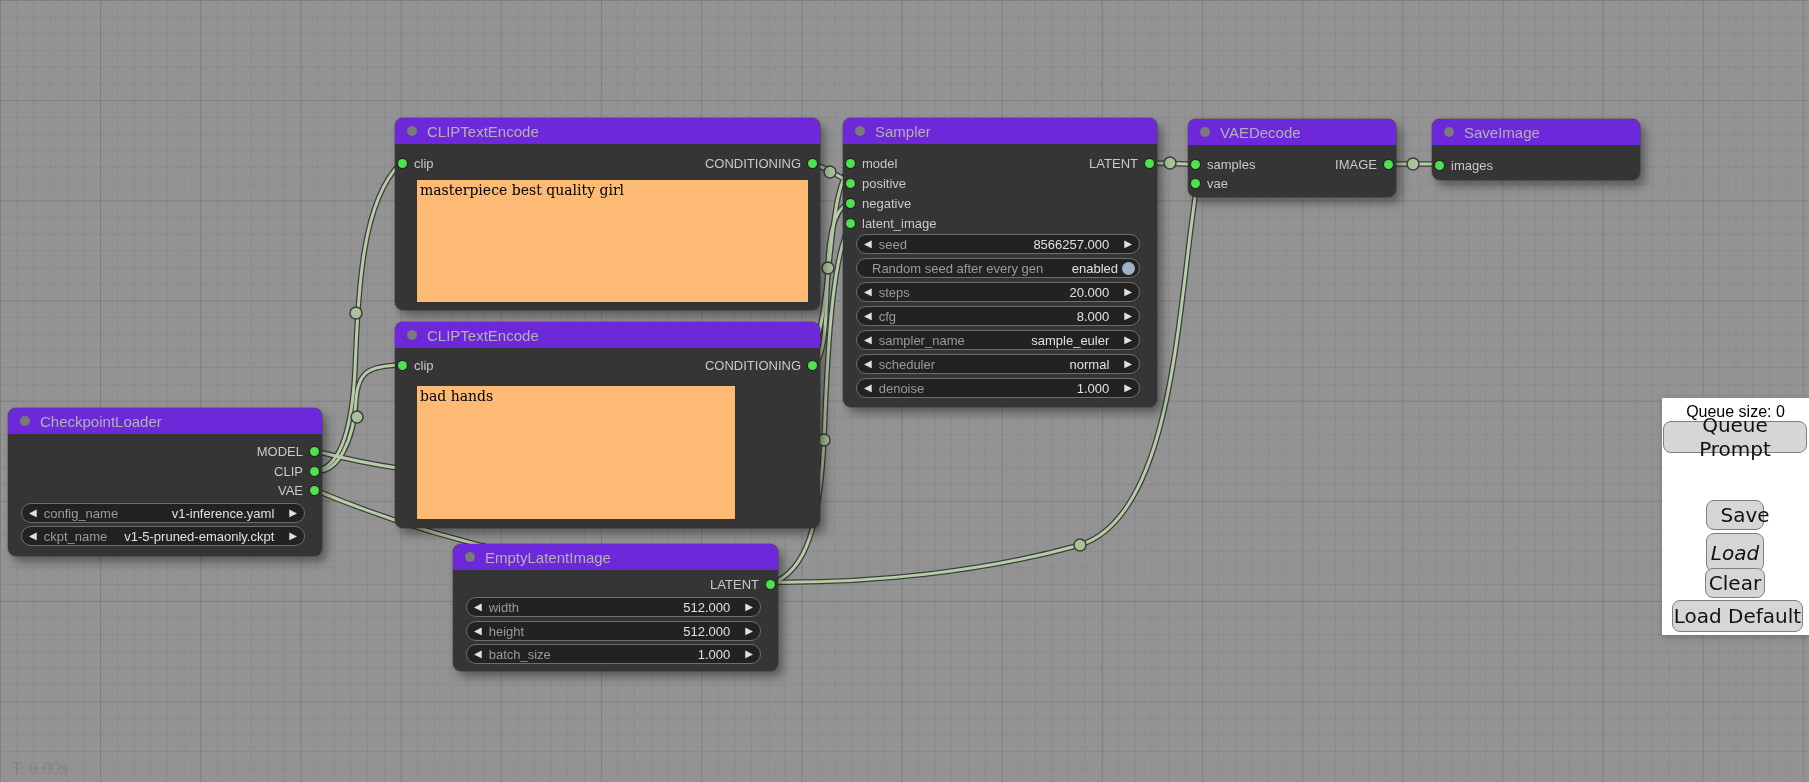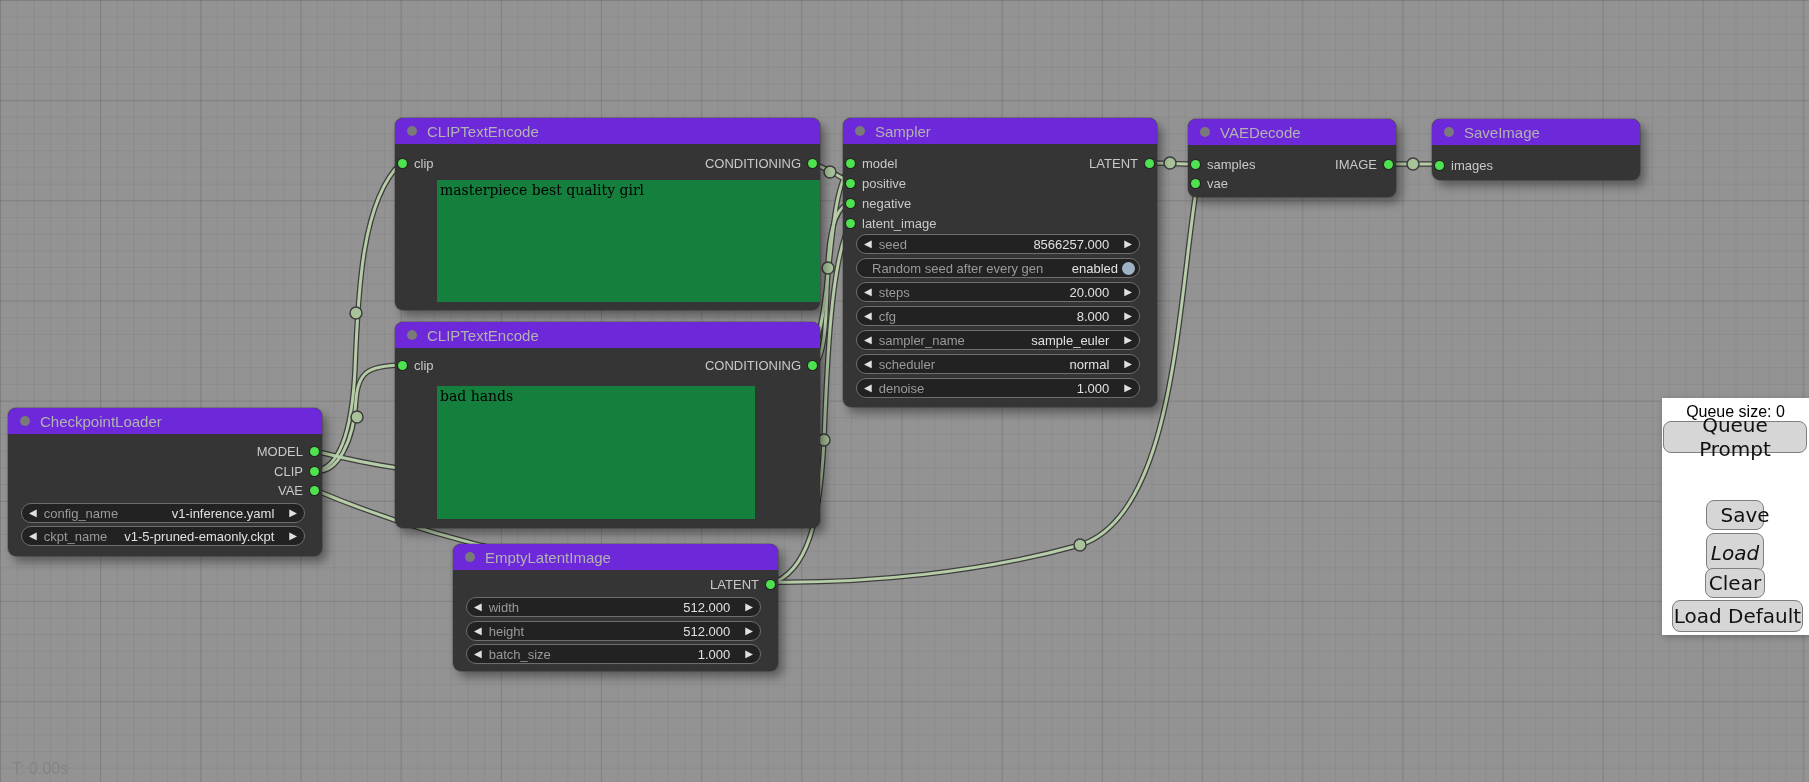--- a/index.html
+++ b/index.html
@@ -44,23 +44,23 @@
     font-size:13px;white-space:nowrap;
   }
   .warrow{color:#e0e0e0;font-size:10px;padding:0 7px;line-height:1;flex:none;}
   .wlabel{color:#9a9a9a;}
   .wvalue{margin-left:auto;color:#e0e0e0;padding-right:8px;}
   .widget.noarrow .wlabel{padding-left:15px;}
   .widget.noarrow .wvalue{padding-right:4px;}
   .toggle-dot{width:13px;height:13px;border-radius:50%;background:#9fb2c4;margin-right:4px;flex:none;}
 
   .prompt{
-    position:absolute;background:#15803d;color:#000;border:none;resize:none;
+    position:absolute;background:#fdba74;color:#000;border:none;resize:none;
     font-family:"DejaVu Serif",serif;font-size:14px;line-height:1.25;
-    padding:2px 3px;box-sizing:border-box;outline:none;overflow:hidden;margin-left:20px;
+    padding:2px 3px;box-sizing:border-box;outline:none;overflow:hidden;
   }
 
   .menu{
     position:absolute;z-index:3;background:#ffffff;
     box-shadow:1px 2px 6px rgba(0,0,0,0.25);
   }
   .queue-size{position:absolute;width:100%;text-align:center;font-family:Liberation Sans, sans-serif;font-size:16px;color:#000;}
   .mbtn{
     position:absolute;box-sizing:border-box;background:#d6d6d6;border:1px solid #7f7f7f;
     border-radius:8px;font-family:"DejaVu Sans",sans-serif;font-size:20px;color:#111;

